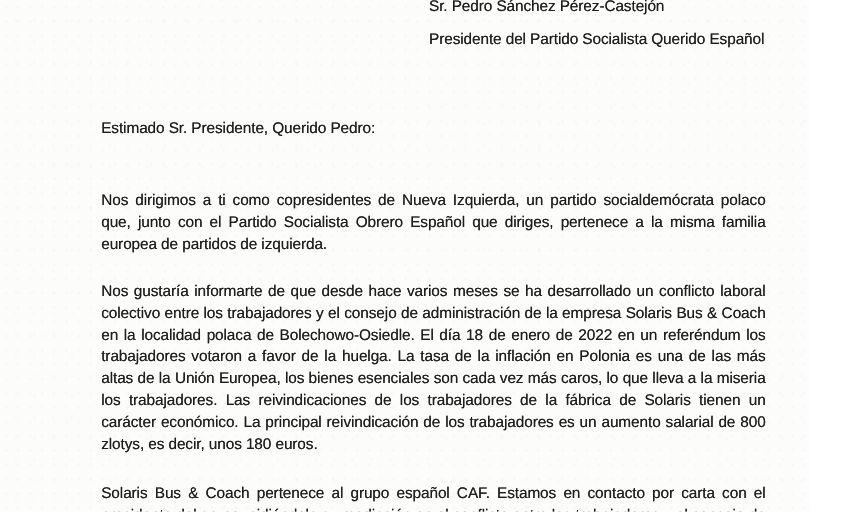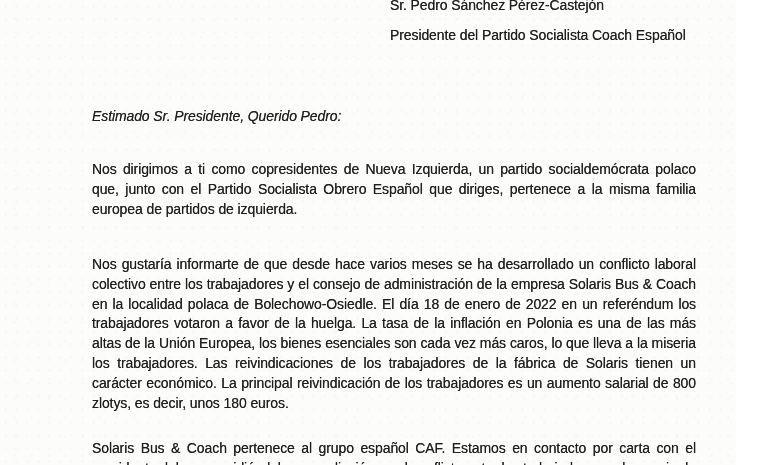--- a/index.html
+++ b/index.html
@@ -35,42 +35,41 @@
   }
   .recipient {
     left: 390px;
     top: -10px;
     line-height: 30px;
     white-space: nowrap;
   }
   .salutation {
     left: 92px;
     top: 106px;
-    font-style: italic;
     line-height: 20px;
     white-space: nowrap;
   }
   .para {
     left: 92px;
     width: 604px;
     line-height: 19.8px;
     text-align: justify;
   }
-  .para-1 { top: 160px; }
+  .para-1 { top: 172px; }
   .para-2 { top: 255px; }
   .para-3 { top: 439px; }
 </style>
 </head>
 <body>
 
 <div class="page">
 
   <div class="txt recipient">
     <div>Sr. Pedro Sánchez Pérez-Castejón</div>
-    <div>Presidente del Partido Socialista Coach Español</div>
+    <div>Presidente del Partido Socialista Querido Español</div>
   </div>
 
   <div class="txt salutation">Estimado Sr. Presidente, Querido Pedro:</div>
 
   <div class="txt para para-1">Nos dirigimos a ti como copresidentes de Nueva Izquierda, un partido socialdemócrata polaco que, junto con el Partido Socialista Obrero Español que diriges, pertenece a la misma familia europea de partidos de izquierda.</div>
 
   <div class="txt para para-2">Nos gustaría informarte de que desde hace varios meses se ha desarrollado un conflicto laboral colectivo entre los trabajadores y el consejo de administración de la empresa Solaris Bus &amp; Coach en la localidad polaca de Bolechowo-Osiedle. El día 18 de enero de 2022 en un referéndum los trabajadores votaron a favor de la huelga. La tasa de la inflación en Polonia es una de las más altas de la Unión Europea, los bienes esenciales son cada vez más caros, lo que lleva a la miseria los trabajadores. Las reivindicaciones de los trabajadores de la fábrica de Solaris tienen un carácter económico. La principal reivindicación de los trabajadores es un aumento salarial de 800 zlotys, es decir, unos 180 euros.</div>
 
   <div class="txt para para-3">Solaris Bus &amp; Coach pertenece al grupo español CAF. Estamos en contacto por carta con el presidente del grupo, pidiéndole su mediación en el conflicto entre los trabajadores y el consejo de administración</div>
 

